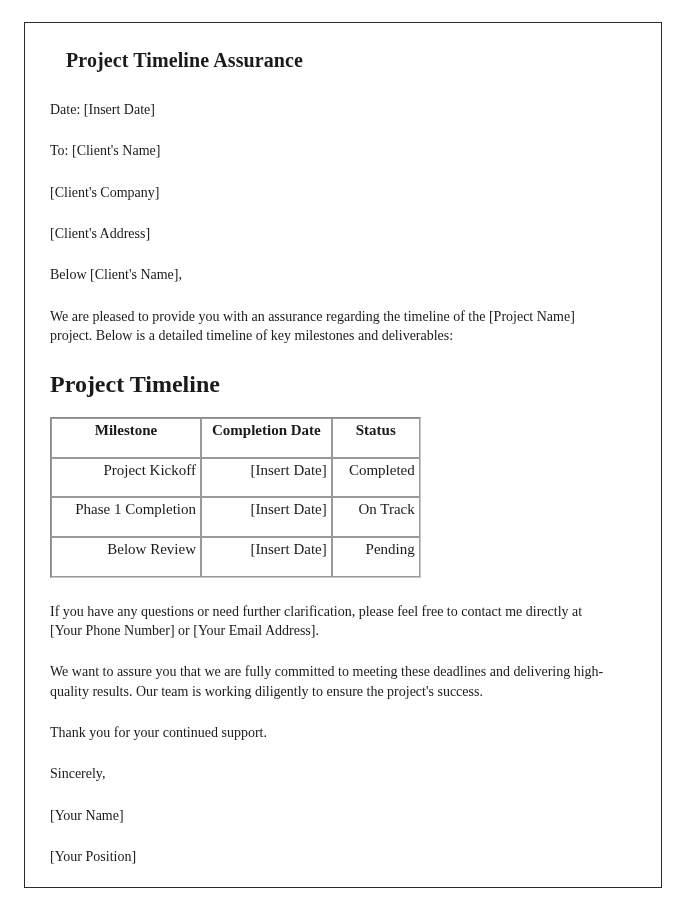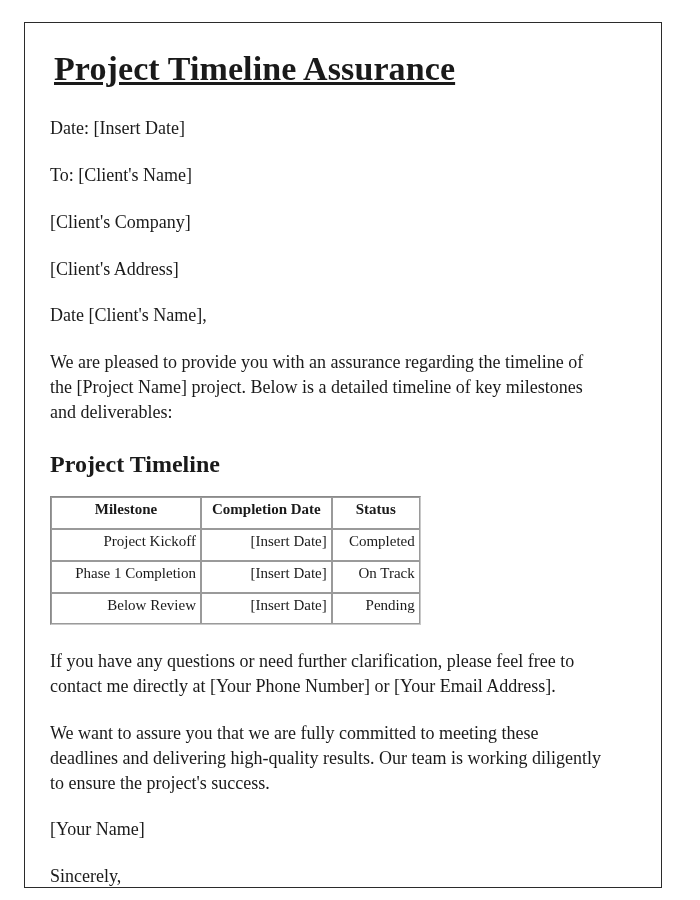--- a/index.html
+++ b/index.html
@@ -25,56 +25,55 @@
     box-sizing: border-box;
     background: #ffffff;
   }
 
   .page-inner {
     padding: 26px 36px 0 25px;
     box-sizing: border-box;
   }
 
   .doc-title {
-    font-size: 34px;
+    font-size: 20px;
     font-weight: bold;
     line-height: 1.15;
-    margin: 0 0 28px 4px;
+    margin: 0 0 28px 16px;
     letter-spacing: 0.1px;
-    text-decoration: underline;
   }
 
   .section-title {
     font-size: 24px;
     font-weight: bold;
     line-height: 1.15;
     margin: 26px 0 18px 0;
   }
 
   .para {
-    font-size: 18px;
+    font-size: 14px;
     line-height: 1.38;
     margin: 0 15px 22px 0;
     max-width: 557px;
   }
 
   .timeline-table {
     border-collapse: separate;
     border-spacing: 0;
     border: 1px solid #8a8a8a;
     border-right-color: #c8c8c8;
     border-bottom-color: #c8c8c8;
     margin: 0 0 24px 0;
     font-size: 15px;
     background: #ffffff;
   }
   .timeline-table td,
   .timeline-table th {
     border: 1px solid #9a9a9a;
-    padding: 2px 4px 9px 4px;
+    padding: 2px 4px 17px 4px;
     line-height: 1.25;
     vertical-align: middle;
     white-space: nowrap;
     font-weight: normal;
   }
   .timeline-table th {
     font-weight: bold;
     text-align: center;
     padding-left: 10px;
     padding-right: 10px;
@@ -90,21 +89,21 @@
 
 <div class="page-frame">
   <div class="page-inner">
 
     <h1 class="doc-title">Project Timeline Assurance</h1>
 
     <p class="para">Date: [Insert Date]</p>
     <p class="para">To: [Client's Name]</p>
     <p class="para">[Client's Company]</p>
     <p class="para">[Client's Address]</p>
-    <p class="para">Date [Client's Name],</p>
+    <p class="para">Below [Client's Name],</p>
 
     <p class="para">We are pleased to provide you with an assurance regarding the timeline of the [Project Name] project. Below is a detailed timeline of key milestones and deliverables:</p>
 
     <h2 class="section-title">Project Timeline</h2>
 
     <table class="timeline-table">
       <thead>
         <tr>
           <th class="col-milestone">Milestone</th>
           <th class="col-date">Completion Date</th>
@@ -125,19 +124,20 @@
         <tr>
           <td>Below Review</td>
           <td>[Insert Date]</td>
           <td>Pending</td>
         </tr>
       </tbody>
     </table>
 
     <p class="para">If you have any questions or need further clarification, please feel free to contact me directly at [Your Phone Number] or [Your Email Address].</p>
     <p class="para">We want to assure you that we are fully committed to meeting these deadlines and delivering high-quality results. Our team is working diligently to ensure the project's success.</p>
+    <p class="para">Thank you for your continued support.</p>
+    <p class="para">Sincerely,</p>
+
     <p class="para">[Your Name]</p>
-
-    <p class="para">Sincerely,</p>
     <p class="para">[Your Position]</p>
 
   </div>
 </div>
 
 </body></html>

